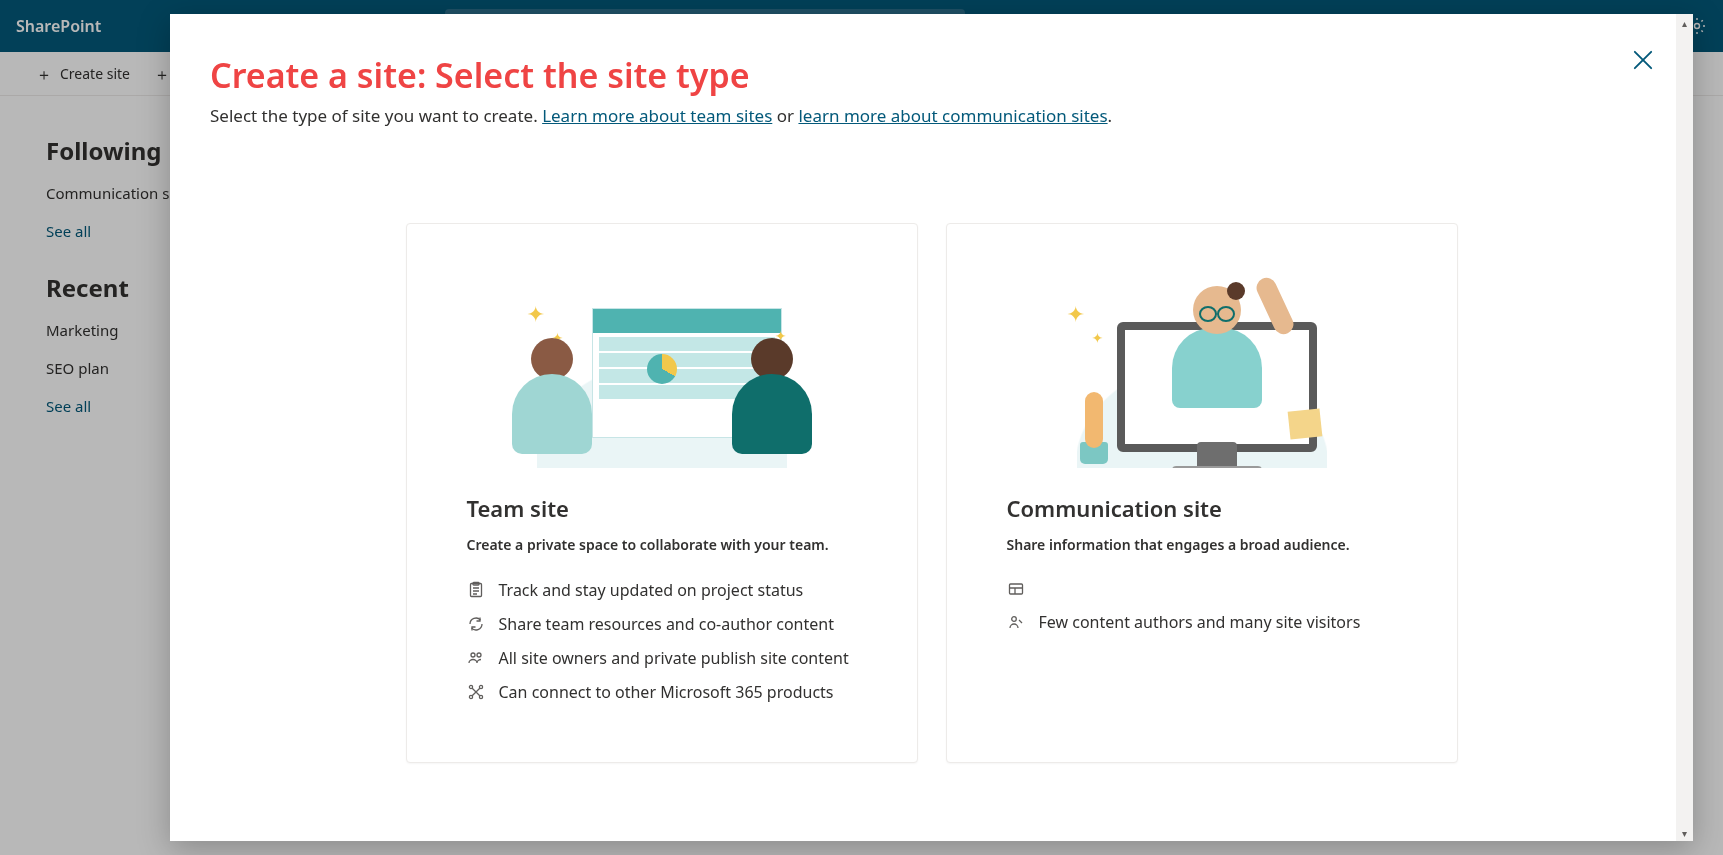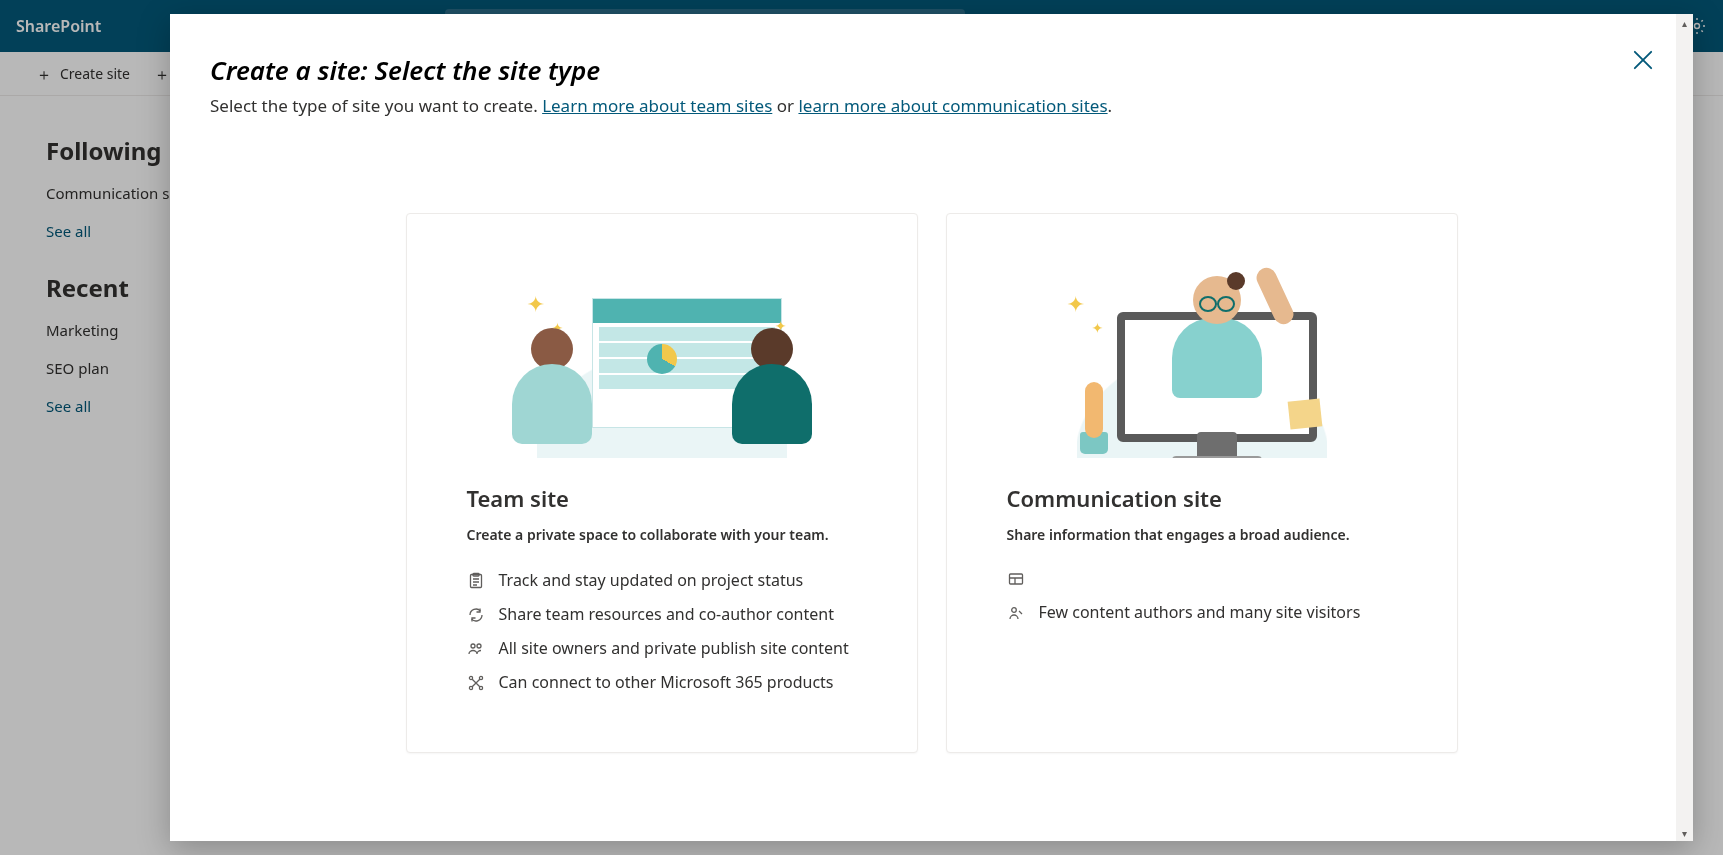--- a/index.html
+++ b/index.html
@@ -30,32 +30,32 @@
   .dialog { position: absolute; top: 14px; bottom: 14px; left: 170px; right: 30px; background: #fff; box-shadow: 0 8px 30px rgba(0,0,0,0.25); display: flex; flex-direction: column; }
   .dialog-scroll { position: absolute; right: 0; top: 0; bottom: 0; width: 17px; background: #f3f2f1; }
   .scroll-btn { width: 17px; height: 17px; background: #f3f2f1; display: flex; align-items: center; justify-content: center; color: #605e5c; font-size: 10px; }
   .scroll-btn.up { position: absolute; top: 0; }
   .scroll-btn.down { position: absolute; bottom: 0; }
 
   .dialog-close { position: absolute; top: 32px; right: 36px; width: 28px; height: 28px; cursor: pointer; color: #03597a; }
   .dialog-close svg { width: 100%; height: 100%; }
 
   .dialog-content { padding: 38px 40px 40px; overflow: hidden; }
-  .dlg-title { font-size: 26px; font-weight: 600; color: #000000; margin-bottom: 6px; font-style: italic; }
+  .dlg-title { font-size: 34px; font-weight: 600; color: #ef4444; margin-bottom: 6px; }
   .dlg-sub { font-size: 17px; color: #323130; }
   .dlg-sub a { color: #03597a; text-decoration: underline; }
 
   .cards-row { display: flex; gap: 28px; justify-content: center; margin-top: 96px; }
   .card { width: 512px; min-height: 510px; border: 1px solid #edebe9; border-radius: 4px; background: #fff; cursor: pointer; padding: 0 0 34px; box-shadow: 0 1px 2px rgba(0,0,0,0.04); display: flex; flex-direction: column; align-items: stretch; }
   .card-illus { height: 244px; display: flex; align-items: flex-end; justify-content: center; overflow: hidden; }
   .card-body { padding: 13px 60px; }
   .card-title { font-size: 22px; font-weight: 600; margin-top: 12px; margin-bottom: 12px; }
   .card-tag { font-size: 14px; font-weight: 600; margin-bottom: 25px; }
   .card-list { list-style: none; }
-  .card-list li { display: flex; align-items: center; gap: 14px; font-size: 16px; color: #323130; margin-bottom: 12px; }
+  .card-list li { display: flex; align-items: flex-start; gap: 14px; font-size: 16px; color: #323130; margin-bottom: 12px; }
   .li-icon { width: 18px; height: 18px; flex: 0 0 18px; color: #605e5c; margin-top: 2px; }
 
   
   .illus-team { width: 330px; height: 200px; position: relative; }
   .illus-comm { width: 330px; height: 200px; position: relative; }
   .sky { position: absolute; left: 40px; top: 10px; width: 250px; height: 190px; background: radial-gradient(ellipse 180px 150px at 50% 100%, #eaf5f6 0%, #eaf5f6 70%, transparent 71%); }
   .board { position: absolute; left: 95px; top: 40px; width: 190px; height: 130px; background: #fff; border: 1px solid #c7e5e6; }
   .board-hdr { height: 24px; background: #4fb3b0; margin-bottom: 4px; }
   .board-row { height: 14px; background: #88d0cd; margin: 2px 6px; opacity: .5;}
   .pie { position: absolute; left: 150px; top: 86px; width: 30px; height: 30px; border-radius: 50%; background: conic-gradient(#f2c84b 0 33%, #4fb3b0 33% 100%); }

